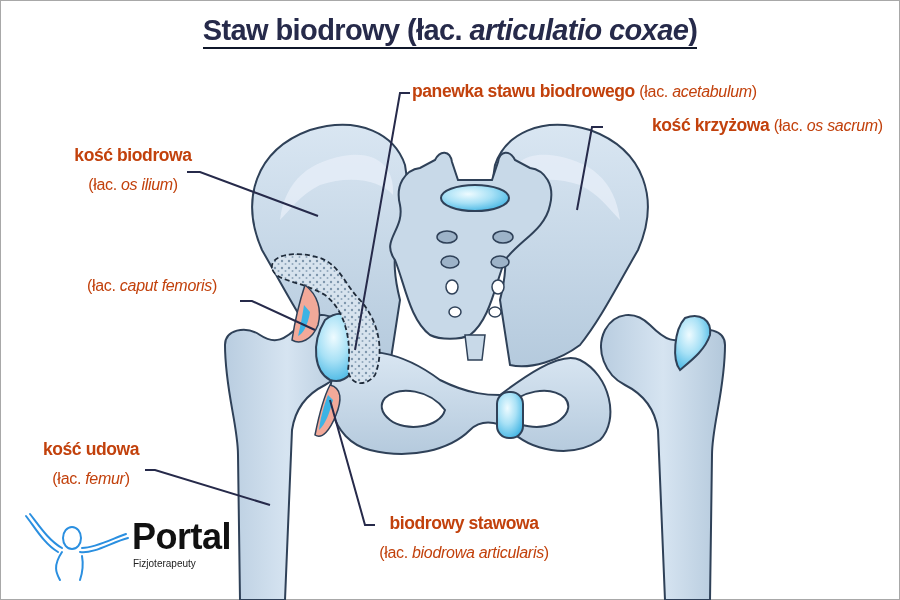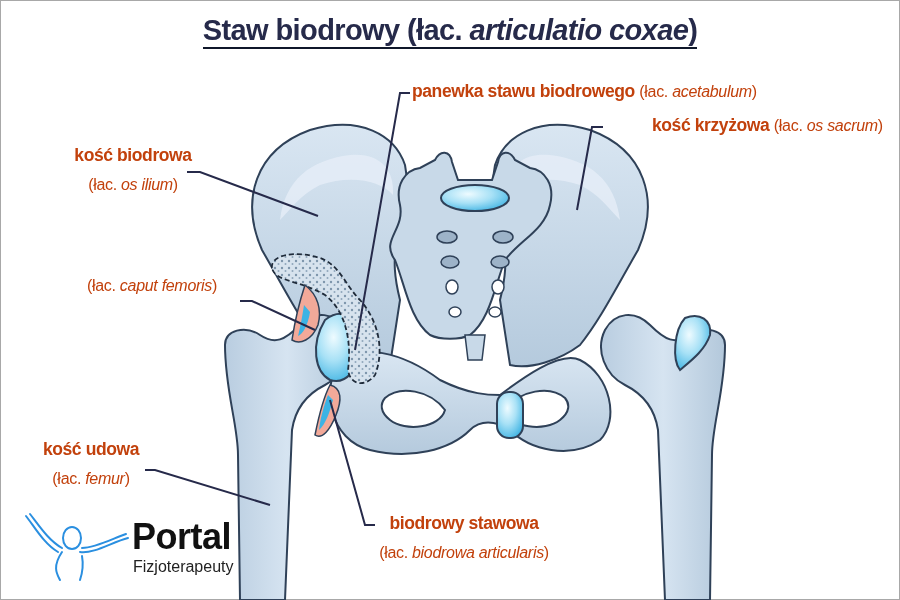--- a/index.html
+++ b/index.html
@@ -11,21 +11,21 @@
   .lbl { position:absolute; color:#c2410c; font-family:"Liberation Sans", sans-serif; white-space:nowrap; }
   .lbl b { font-weight:bold; font-size:17.5px; letter-spacing:-0.4px; }
   .lbl .lat { font-size:16px; letter-spacing:-0.3px; }
   .lbl .lat i { font-style:italic; }
   .lbl.two { text-align:center; line-height:30px; }
   .lbl.two .l1 { display:block; }
   .lbl.two .l2 { display:block; }
   svg.art { position:absolute; left:0; top:0; }
   .logo { position:absolute; left:22px; top:512px; width:230px; height:70px; }
   .logo .word { position:absolute; left:110px; top:4px; font-size:36px; font-weight:bold; color:#111; letter-spacing:-0.5px; font-family:"Liberation Sans", sans-serif; }
-  .logo .sub { position:absolute; left:111px; top:46px; font-size:16px; color:#222; font-family:"Liberation Sans", sans-serif; }
+  .logo .sub { position:absolute; left:111px; top:46px; font-size:10px; color:#222; font-family:"Liberation Sans", sans-serif; }
 </style>
 </head>
 <body>
 
 <div class="frame"></div>
 
 <svg class="art" width="900" height="600" viewBox="0 0 900 600">
   <defs>
     <linearGradient id="boneG" x1="0" y1="0" x2="0" y2="1">
       <stop offset="0" stop-color="#d9e6f2"></stop>

